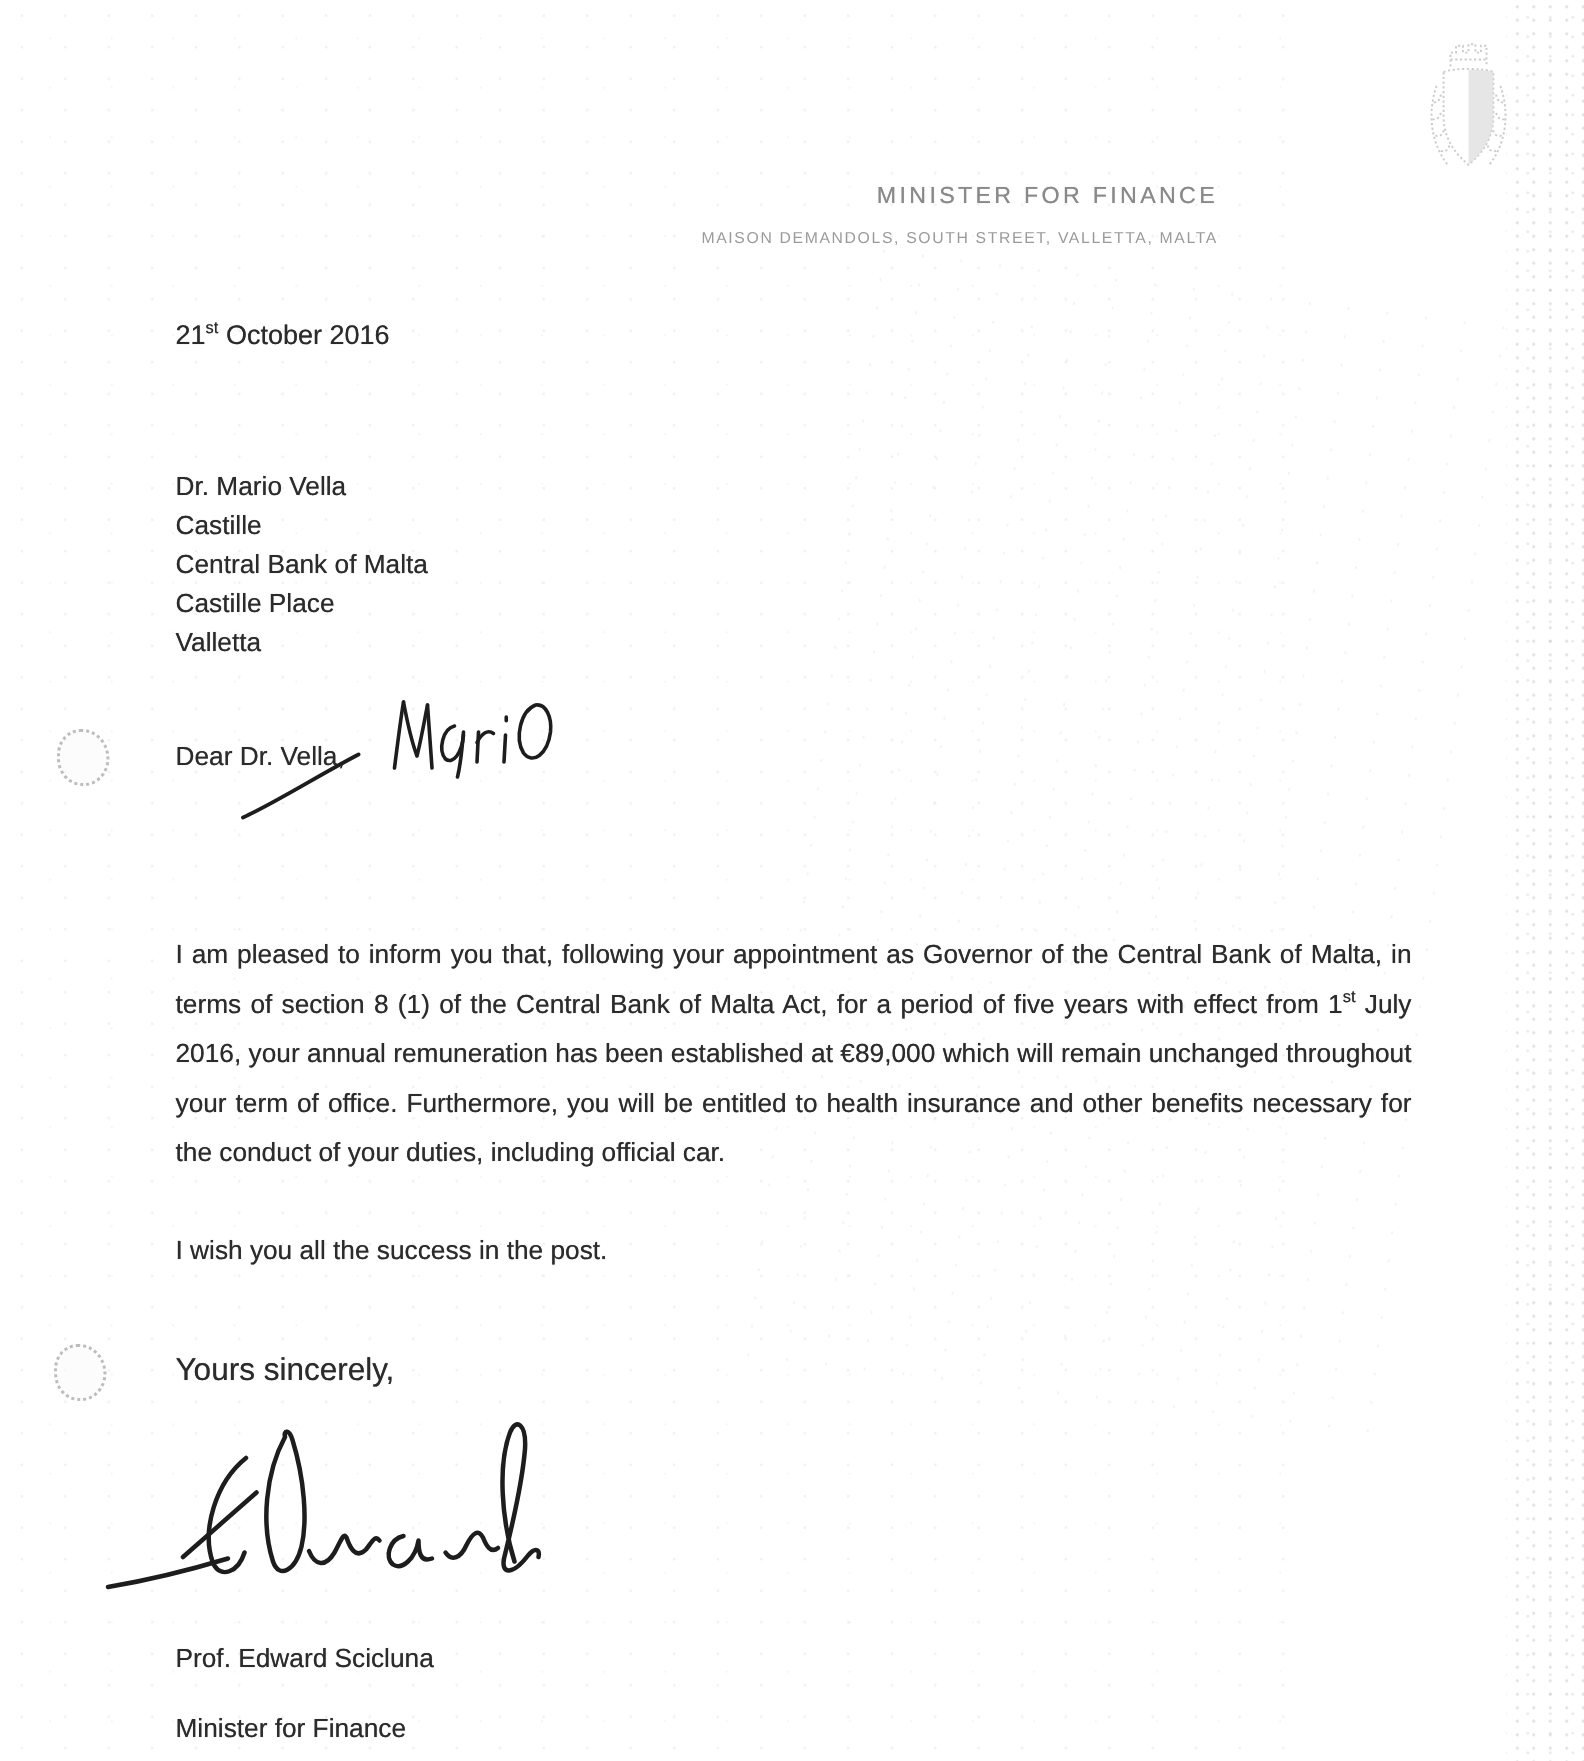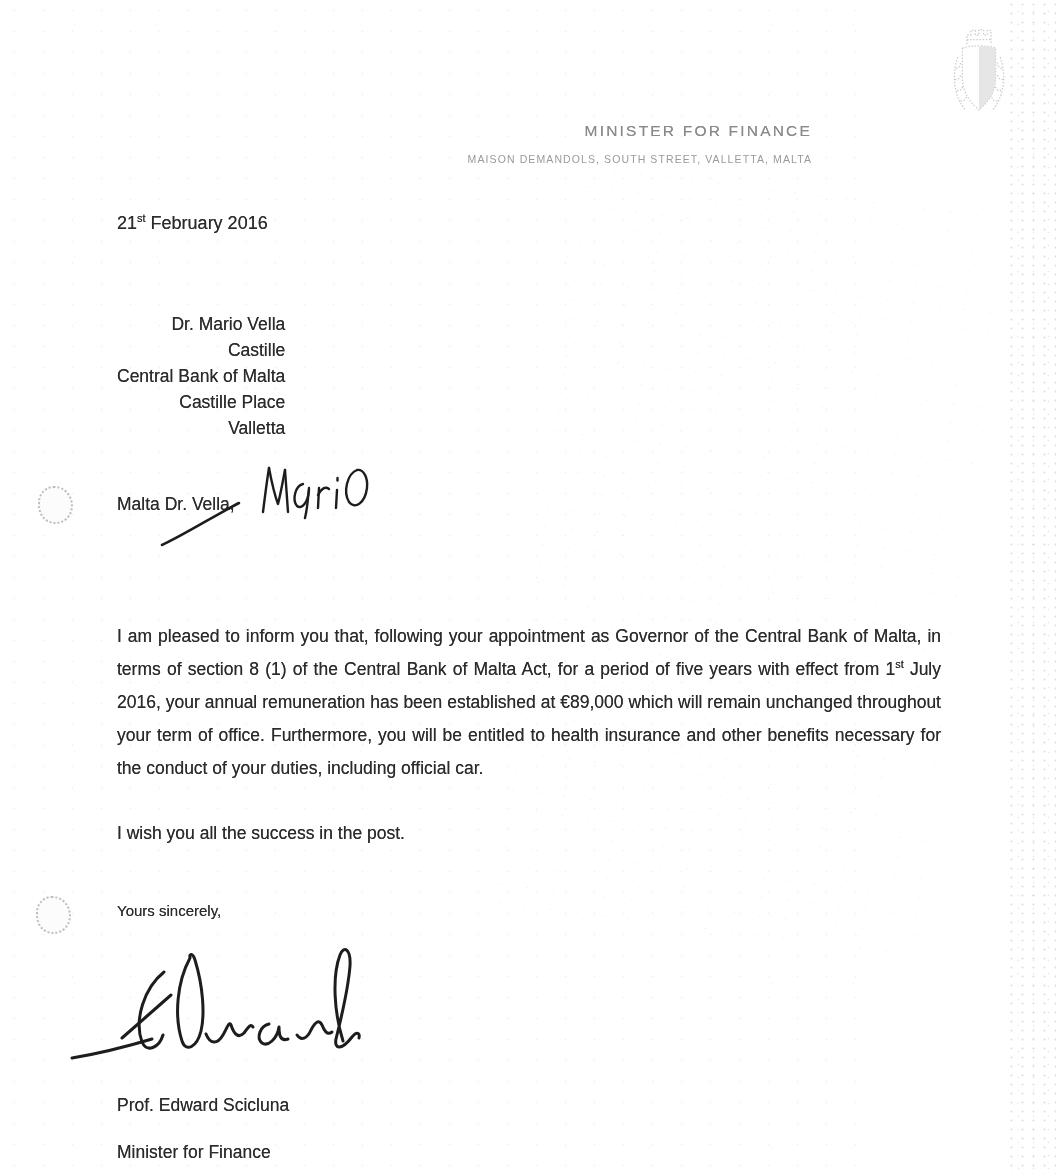--- a/index.html
+++ b/index.html
@@ -63,33 +63,33 @@
     margin-top: 13px;
     font-size: 10.5px; letter-spacing: 1.1px; color: #9a9a9a;
   }
 
   
   .scan-text { text-shadow: 0 0 0.45px rgba(35,35,35,0.75); }
   sup { font-size: 11px; line-height: 0; margin-top: 31px; }
 
   .date-line { position: absolute; left: 117px; top: 213px; font-size: 18px; }
   .recipient { position: absolute; left: 117px; top: 311px; font-size: 17.5px; line-height: 26px; }
-  .recipient div { white-space: nowrap; text-align: right; }
+  .recipient div { white-space: nowrap; }
 
   .salutation { position: absolute; left: 117px; top: 494px; font-size: 17.5px; white-space: nowrap; }
   .strike-svg { position: absolute; left: 148px; top: 496px; width: 102px; height: 58px; overflow: visible; }
   .mario-svg { position: absolute; left: 256px; top: 458px; width: 126px; height: 64px; }
 
   .body-para {
     position: absolute; left: 117px; top: 602px; width: 824px;
     font-size: 17.5px; line-height: 33px; text-align: justify;
   }
   .body-para2 { position: absolute; left: 117px; top: 805px; font-size: 17.5px; }
 
-  .valediction { position: absolute; left: 117px; top: 902px; font-size: 15px; }
+  .valediction { position: absolute; left: 117px; top: 902px; font-size: 21px; }
   .signature-svg { position: absolute; left: 68px; top: 942px; width: 296px; height: 124px; }
   .signer-name { position: absolute; left: 117px; top: 1095px; font-size: 17.5px; }
   .signer-title { position: absolute; left: 117px; top: 1142px; font-size: 17.5px; }
 
   
   .punch-hole {
     position: absolute; width: 31px; height: 34px;
     border: 2px dotted #bdbdbd;
     border-radius: 46% 54% 50% 50%;
     background: rgba(250,250,250,0.5);
@@ -124,34 +124,34 @@
       </g>
 
       <path d="M35,24.5 C42,24.2 49,25 53,26 L53,58 C53,77 41,88 35,93 Z" fill="#c8c8c8" opacity="0.75" stroke="none"></path>
     </svg>
 
     <div class="letterhead-text">
       <div class="letterhead-title">MINISTER FOR FINANCE</div>
       <div class="letterhead-address">MAISON DEMANDOLS, SOUTH STREET, VALLETTA, MALTA</div>
     </div>
 
-    <div class="date-line scan-text"><span>21</span><sup>st</sup><span> February 2016</span></div>
+    <div class="date-line scan-text"><span>21</span><sup>st</sup><span> October 2016</span></div>
 
     <div class="recipient scan-text">
       <div>Dr. Mario Vella</div>
       <div>Castille</div>
       <div>Central Bank of Malta</div>
       <div>Castille Place</div>
       <div>Valletta</div>
     </div>
 
     <div class="punch-hole punch-hole-1"></div>
     <div class="punch-hole punch-hole-2"></div>
 
-    <div class="salutation scan-text"><span>Malta Dr. </span><span>Vella</span><span>,</span></div>
+    <div class="salutation scan-text"><span>Dear Dr. </span><span>Vella</span><span>,</span></div>
 
     <svg class="strike-svg" viewBox="0 0 102 58">
       <path class="ink" stroke-width="2.6" d="M14,49 C34,40 66,20 91,7"></path>
     </svg>
 
     <svg class="mario-svg" viewBox="0 0 126 64" aria-label="Mario">
       <g class="ink" stroke-width="2.4">
         <path d="M7,54 C9,38 11,22 13,10"></path>
         <path d="M13,10 C16,26 19,38 22,46 C25,34 27,22 29,12"></path>
         <path d="M29,12 C30,26 31,40 32,54"></path>

